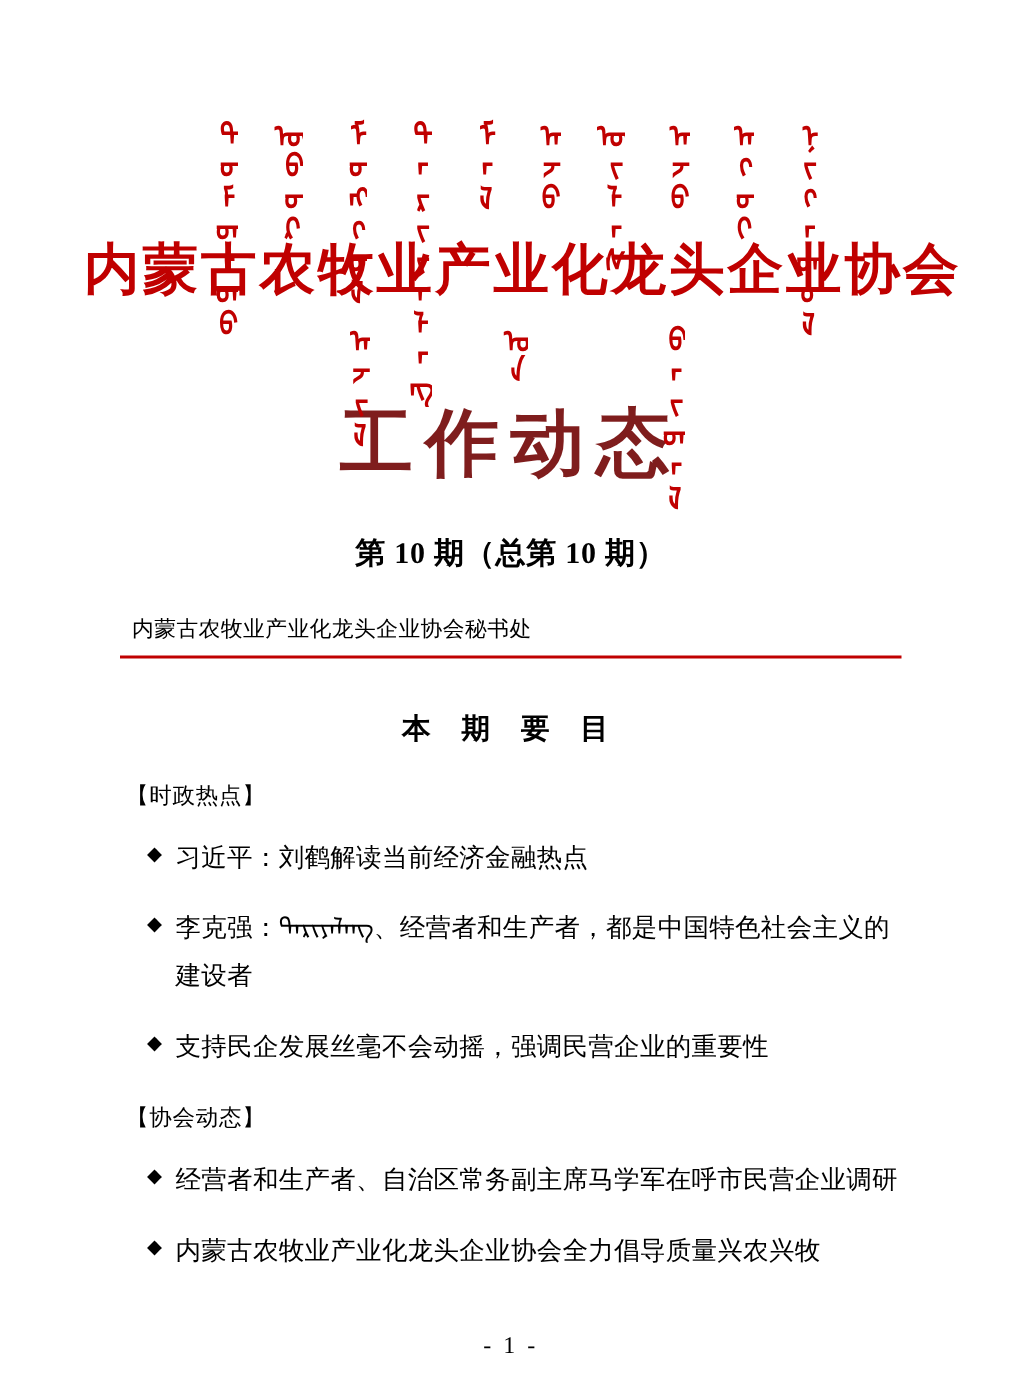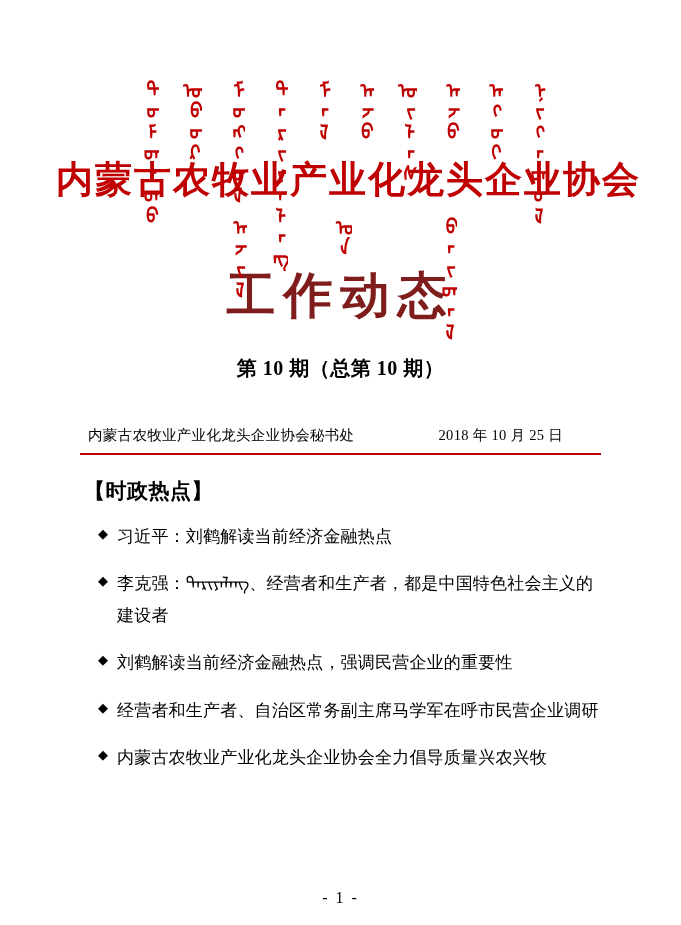--- a/index.html
+++ b/index.html
@@ -83,21 +83,21 @@
   }
 
   .meta-row {
     display: flex;
     justify-content: space-between;
     align-items: baseline;
     font-size: 14.5px;
     margin-top: 28px;
     padding: 0 28px 0 32px;
   }
-  .meta-left { letter-spacing: 0.3px; margin-top: 16px; }
+  .meta-left { letter-spacing: 0.3px; }
   .meta-right { letter-spacing: 0.3px; padding-right: 34px; }
 
   .red-rule {
     height: 2px;
     background: #c00000;
     margin-top: 8px;
     margin-left: 24px;
     margin-right: 24px;
   }
 
@@ -105,22 +105,22 @@
     text-align: center;
     font-family: "DejaVu Sans", sans-serif;
     font-weight: 700;
     font-size: 19px;
     letter-spacing: 7px;
     margin-top: 34px;
   }
 
   .section-head {
     font-family: "DejaVu Sans", sans-serif;
-    font-weight: 700;
-    font-size: 21px;
+    font-weight: 400;
+    font-size: 15px;
     margin-top: 22px;
     margin-left: 28px;
     letter-spacing: 0.5px;
   }
 
   .toc-item {
     display: flex;
     align-items: flex-start;
     margin-top: 16px;
     margin-left: 42px;
@@ -175,41 +175,42 @@
     <span class="mongol-word">ᠤᠨ</span>
     <span class="mongol-word">ᠪᠠᠢᠳᠠᠯ</span>
   </div>
 
   <div class="title-sub">工作动态</div>
 
   <div class="issue-line">第 10 期（总第 10 期）</div>
 
   <div class="meta-row">
     <span class="meta-left">内蒙古农牧业产业化龙头企业协会秘书处</span>
-    <span class="meta-right">2018 年 10 月 25 日</span>
   </div>
 
   <div class="red-rule"></div>
 
+  <div class="toc-title">本 期 要 目</div>
 
   <div class="section-head">【时政热点】</div>
 
   <div class="toc-item">
     <span class="toc-bullet">◆</span>
     <span class="toc-text">习近平：刘鹤解读当前经济金融热点</span>
   </div>
   <div class="toc-item">
     <span class="toc-bullet">◆</span>
     <span class="toc-text">李克强：ᠲᠠᠷᠢᠶᠠᠯᠠᠩ、经营者和生产者，都是中国特色社会主义的建设者</span>
   </div>
   <div class="toc-item">
     <span class="toc-bullet">◆</span>
-    <span class="toc-text">刘鹤解读当前经济金融热点，强调民营企业的重要性</span>
-  </div>
-
+    <span class="toc-text">支持民企发展丝毫不会动摇，强调民营企业的重要性</span>
+  </div>
+
+  <div class="section-head">【协会动态】</div>
 
   <div class="toc-item">
     <span class="toc-bullet">◆</span>
     <span class="toc-text">经营者和生产者、自治区常务副主席马学军在呼市民营企业调研</span>
   </div>
   <div class="toc-item">
     <span class="toc-bullet">◆</span>
     <span class="toc-text">内蒙古农牧业产业化龙头企业协会全力倡导质量兴农兴牧</span>
   </div>
 

